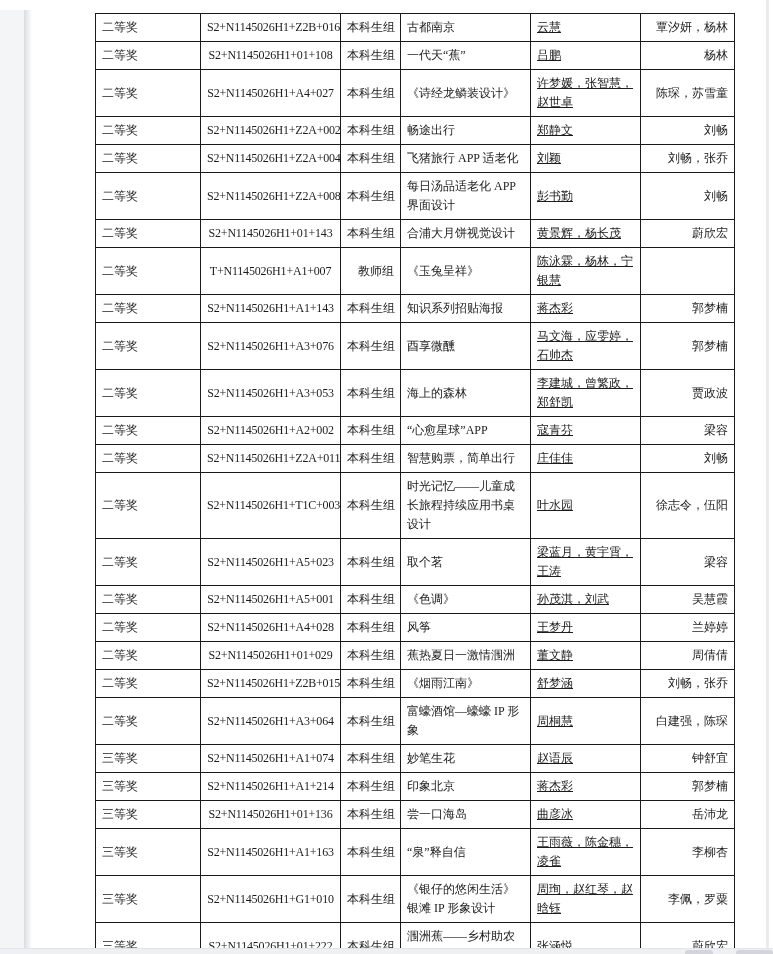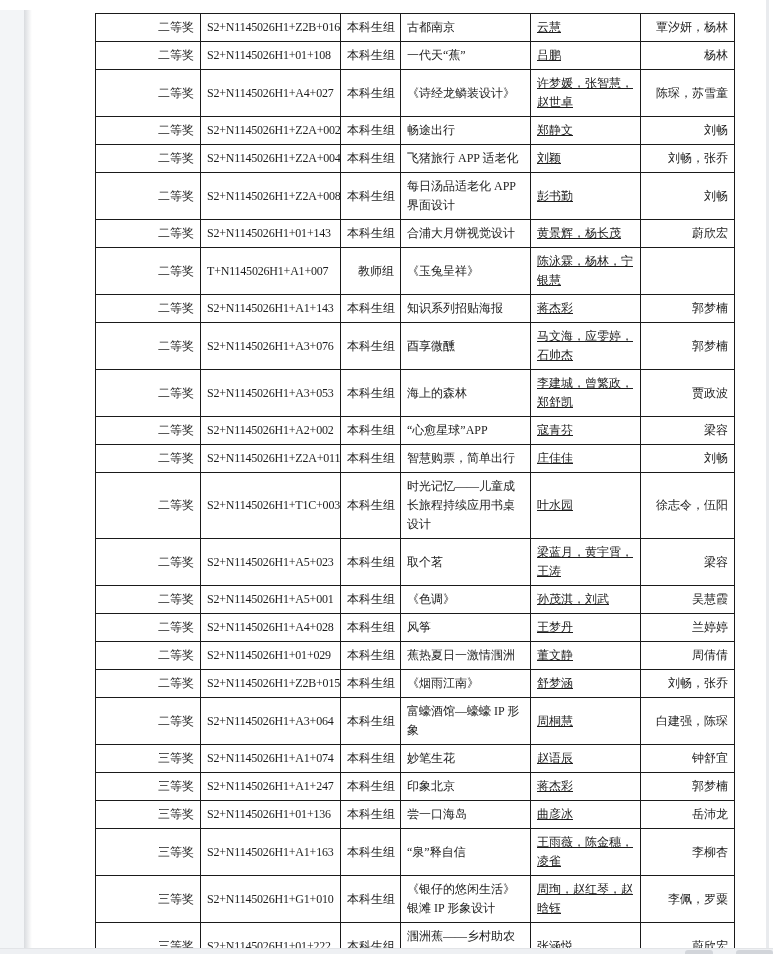--- a/index.html
+++ b/index.html
@@ -49,22 +49,23 @@
     color: #1c1c1c;
   }
   table.awards td {
     border: 1px solid #1a1a1a;
     font-size: 12px;
     line-height: 19px;
     padding: 4px 6px;
     vertical-align: middle;
     word-break: break-word;
   }
-  td.c-award { text-align: right; white-space: nowrap; }
+  td.c-award { text-align: left; white-space: nowrap; }
   td.c-code  {
+    text-align: center;
     font-size: 10.5px;
     letter-spacing: -0.2px;
     white-space: nowrap;
     padding-left: 1px; padding-right: 1px; margin-left: 43px;
   }
   td.c-group { text-align: right; white-space: nowrap; padding-left: 2px; padding-right: 2px; }
   td.c-title { text-align: left; font-size: 11.5px; margin-top: 8px; }
   td.c-auth  { text-align: left; font-size: 11.5px; text-decoration: underline; }
   td.c-adv   { text-align: right; font-size: 11.5px; }
 </style>
@@ -271,21 +272,21 @@
           <td class="c-award">三等奖</td>
           <td class="c-code">S2+N1145026H1+A1+074</td>
           <td class="c-group">本科生组</td>
           <td class="c-title">妙笔生花</td>
           <td class="c-auth">赵语辰</td>
           <td class="c-adv">钟舒宜</td>
         </tr>
 
         <tr>
           <td class="c-award">三等奖</td>
-          <td class="c-code">S2+N1145026H1+A1+247</td>
+          <td class="c-code">S2+N1145026H1+A1+214</td>
           <td class="c-group">本科生组</td>
           <td class="c-title">印象北京</td>
           <td class="c-auth">蒋杰彩</td>
           <td class="c-adv">郭梦楠</td>
         </tr>
 
         <tr>
           <td class="c-award">三等奖</td>
           <td class="c-code">S2+N1145026H1+01+136</td>
           <td class="c-group">本科生组</td>

